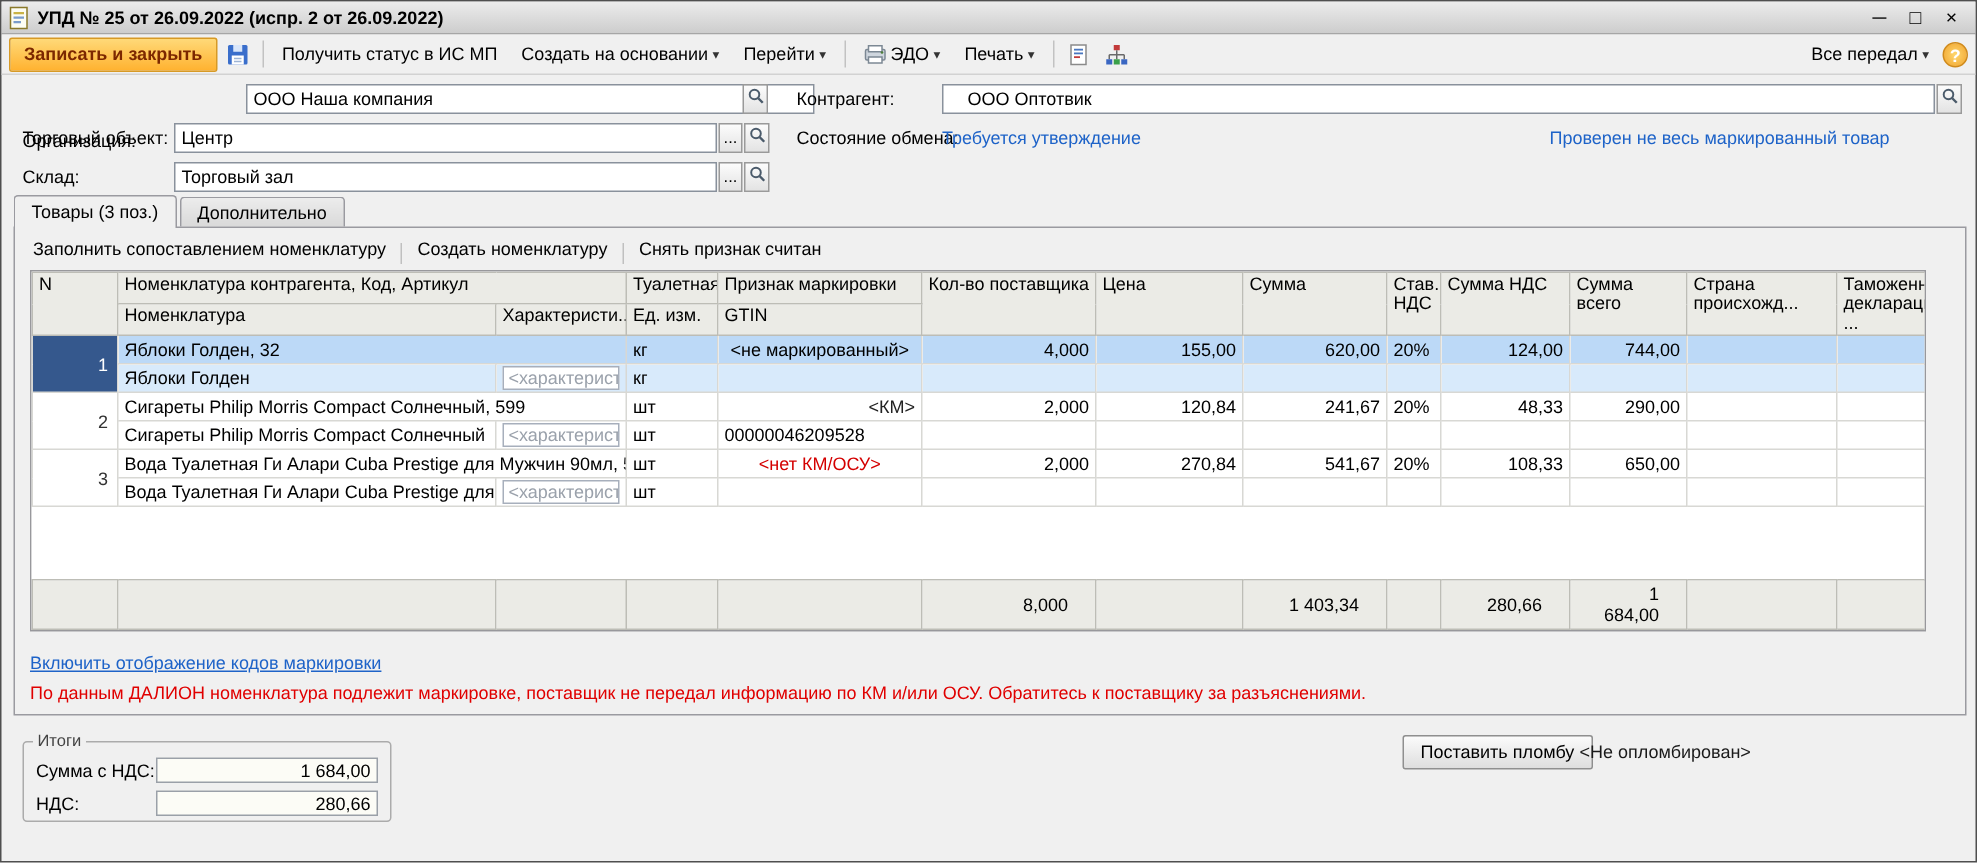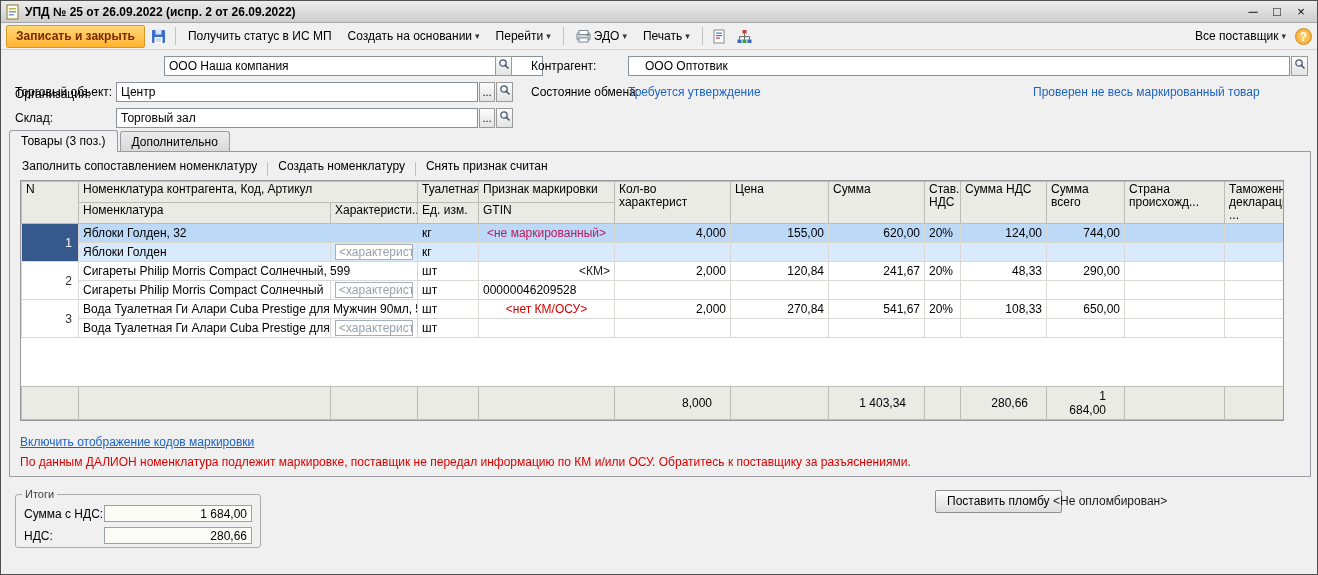--- a/index.html
+++ b/index.html
@@ -46,21 +46,21 @@
   .tbl-wrap { position:absolute; left:10px; top:28px; width:1264px; height:241px; border:1px solid #98989c; background:#fff; display:flex; flex-direction:column; overflow:hidden; }
   table.grid { border-collapse:collapse; table-layout:fixed; width:1262px; font-size:12px; flex:none; }
   .grid th { background:#ebebe6; border:1px solid #bdbdb6; font-weight:normal; text-align:left; padding:1px 4px; vertical-align:top; overflow:hidden; font-size:12px; line-height:13px; }
   .grid thead tr { height:21px; }
   .grid td { border:1px solid #d8d8d4; padding:0 4px; height:19px; line-height:18px; white-space:nowrap; overflow:hidden; vertical-align:middle; background:#fff; }
   .grid td.num, .totals td.num { text-align:right; }
   .grid td.n-cell { text-align:right; padding-right:6px; color:#333; }
   tr.sel-a td { background:#bcd9f7; }
   tr.sel-b td { background:#d8eafb; }
   td.nsel { background:#35588d !important; color:#fff !important; }
-  .mark-gray { color:#be185d; text-align:center; }
+  .mark-gray { color:#000000; text-align:center; }
   .mark-km { text-align:right; color:#222; }
   .mark-red { color:#d40000; text-align:center; }
   .charbox { display:block; height:16px; line-height:15px; border:1px solid #a7afbc; background:#fff; color:#9aa1ab; padding:0 3px; overflow:hidden; white-space:nowrap; margin:1px 0; }
   .tbl-filler { flex:1; background:#fff; }
   table.totals { border-collapse:collapse; table-layout:fixed; width:1262px; font-size:12px; flex:none; }
   .totals td { background:#ebebe6; border:1px solid #bdbdb6; height:33px; padding:0 18px; overflow:hidden; }
 
   .panel-link { position:absolute; left:10px; top:283px; }
   .panel-warning { position:absolute; left:10px; top:303px; color:#e00000; white-space:nowrap; }
 
@@ -139,21 +139,21 @@
       <svg width="16" height="15" viewBox="0 0 16 15">
           <rect x="6.5" y="1" width="4" height="3.5" fill="#c23a3a"></rect>
           <path d="M8.5 4.5 v3 M3.5 7.5 h10 M3.5 7.5 v3 M8.5 7.5 v3 M13.5 7.5 v3" stroke="#6a6a6a" fill="none"></path>
           <rect x="1.5" y="10.5" width="4" height="3.5" fill="#3a66c2"></rect>
           <rect x="6.5" y="10.5" width="4" height="3.5" fill="#3aa04a"></rect>
           <rect x="11.5" y="10.5" width="4" height="3.5" fill="#3a66c2"></rect>
         </svg>
     </button>
     <span class="tb-spacer"></span>
     <button class="tb-btn">
-      <span>Все поставщик</span>
+      <span>Все передал</span>
       <span class="dd-arrow">▾</span>
     </button>
     <div class="help-btn">?</div>
   </div>
 
   <div class="form-area">
     <span class="flabel" style="left:14px; top:8px;margin-top:28px;">Организация:</span>
     <input class="ftext" style="left: 115px; top: 5px; width: 379px; margin-left: 48px;" value="ООО Наша компания">
     <button class="sq-btn" style="left:494px; top:5px;">
       <svg width="12" height="12" viewBox="0 0 12 12">
@@ -227,21 +227,21 @@
             <col style="width:78px">
             <col style="width:100px">
             <col style="width:59px">
         </colgroup>
         <thead>
           <tr>
             <th rowspan="2">N</th>
             <th colspan="2">Номенклатура контрагента, Код, Артикул</th>
             <th>Туалетная</th>
             <th>Признак маркировки</th>
-            <th rowspan="2">Кол-во характерист</th>
+            <th rowspan="2">Кол-во поставщика</th>
             <th rowspan="2">Цена</th>
             <th rowspan="2">Сумма</th>
             <th rowspan="2">Став... НДС</th>
             <th rowspan="2">Сумма НДС</th>
             <th rowspan="2">Сумма всего</th>
             <th rowspan="2">Страна происхожд...</th>
             <th rowspan="2">Таможенная декларация ...</th>
           </tr>
           <tr>
             <th>Номенклатура</th>

